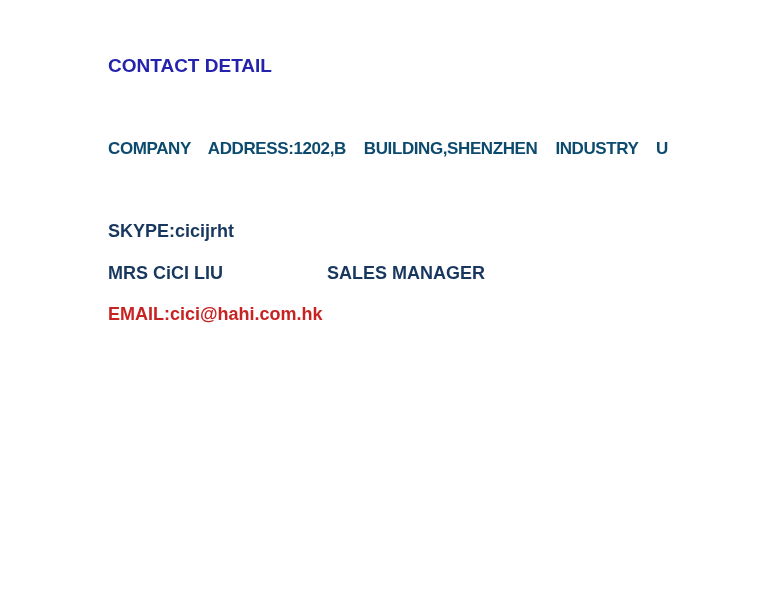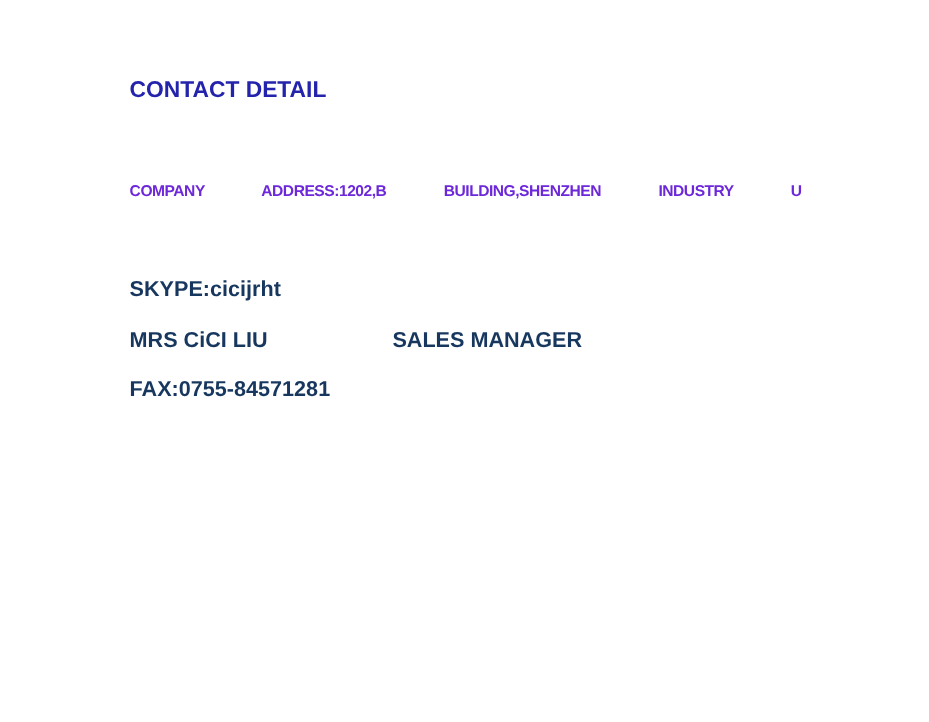--- a/index.html
+++ b/index.html
@@ -10,21 +10,21 @@
     width: 774px;
     height: 602px;
     background: #FFFFFF;
     font-family: "Liberation Sans", sans-serif;
     font-weight: bold;
     overflow: hidden;
     position: relative;
   }
   .page {
     position: absolute;
-    top: 14px;
+    top: 4px;
     left: 0;
     width: 774px;
     height: 492px;
     background: #FFFFFF;
   }
   .doc {
     position: absolute;
     top: 41px;
     left: 108px;
     width: 560px;
@@ -37,22 +37,22 @@
     white-space: nowrap;
   }
   .row.blank {
     
   }
   .title {
     color: #2323AC;
     font-size: 19px;
   }
   .addr {
-    color: #6d28d9;
-    font-size: 13px;
+    color: #0c4a6e;
+    font-size: 17px;
     letter-spacing: -0.4px;
   }
   .addr-justify {
     white-space: normal;
     text-align: justify;
     text-align-last: justify;
   }
   .contact-name {
     display: inline-block;
     width: 219px;
@@ -77,18 +77,18 @@
     <div class="row blank"></div>
 
     <div class="row">SKYPE:cicijrht</div>
 
     <div class="row">
       <span class="contact-name">MRS CiCI LIU</span><span>SALES MANAGER</span>
     </div>
 
 
 
+    <div class="row email">EMAIL:cici@hahi.com.hk</div>
 
 
-    <div class="row">FAX:0755-84571281</div>
 
   </div>
 </div>
 
 </body></html>

